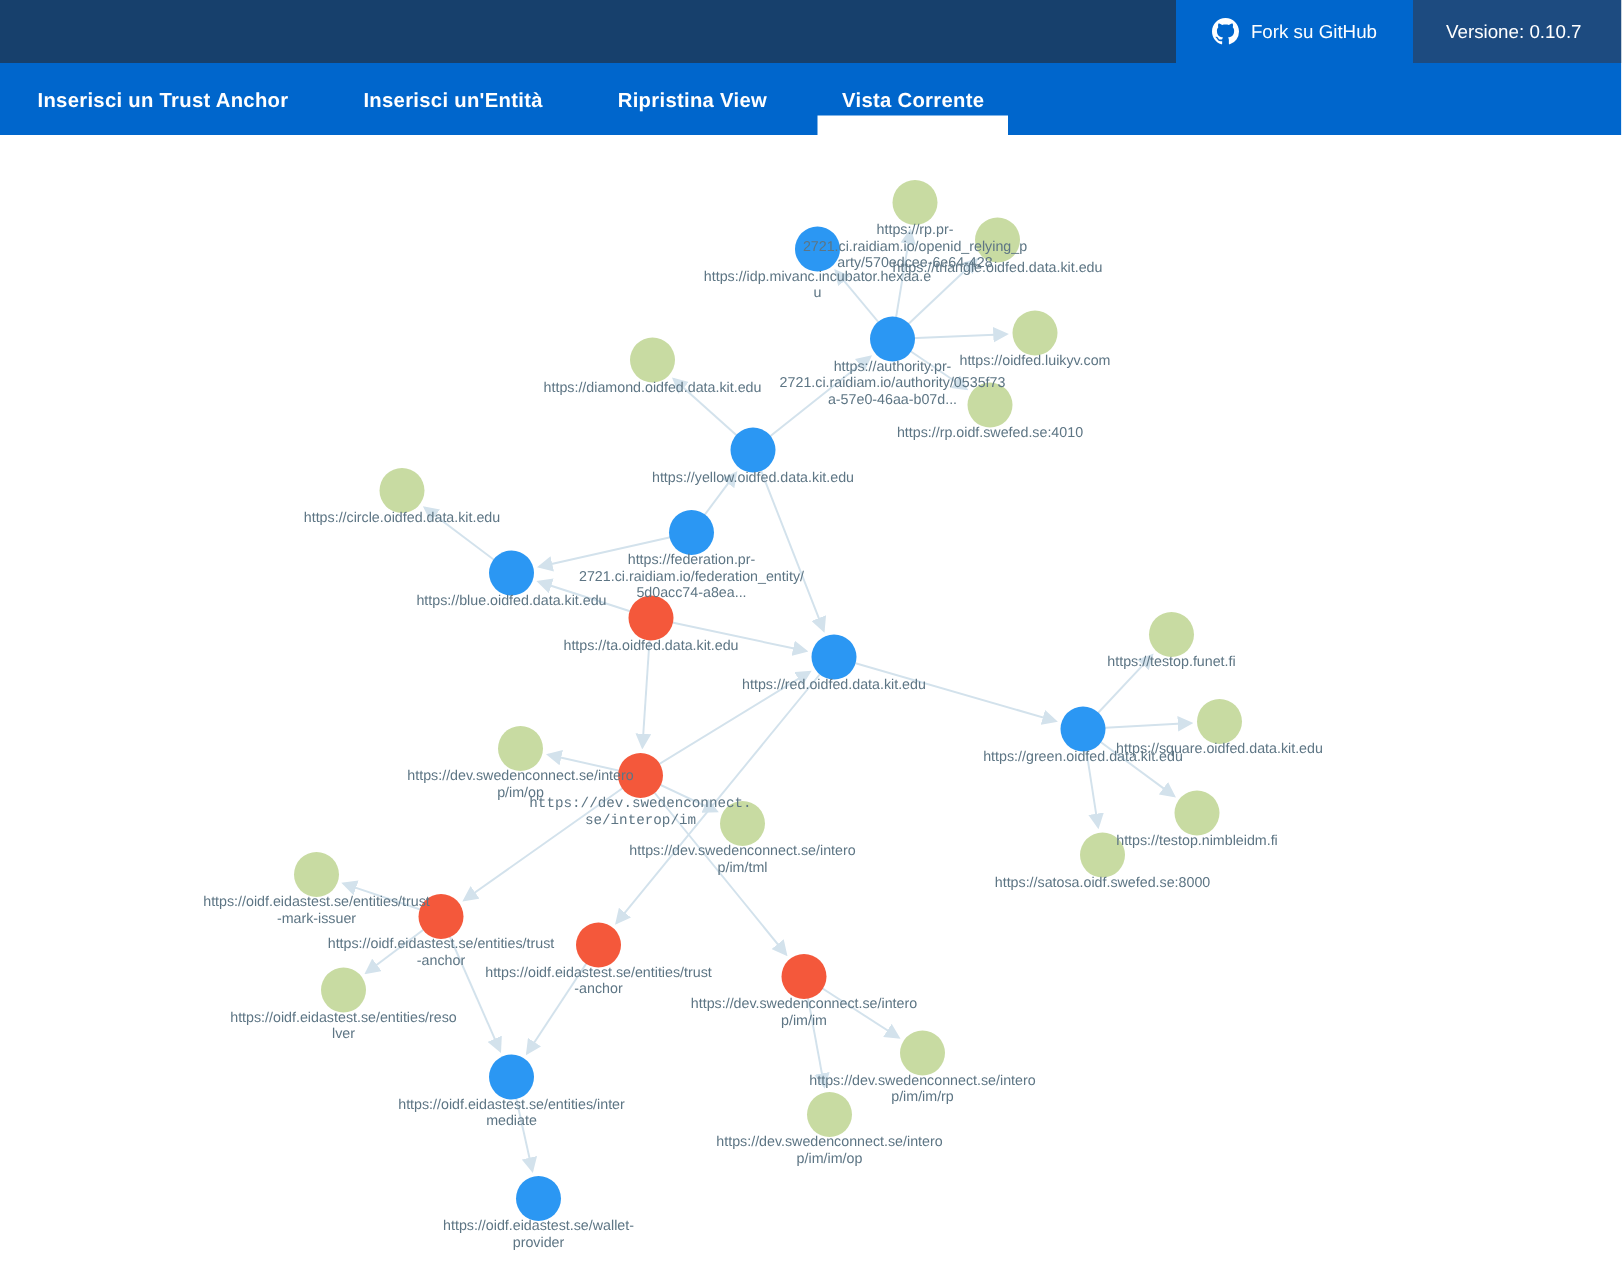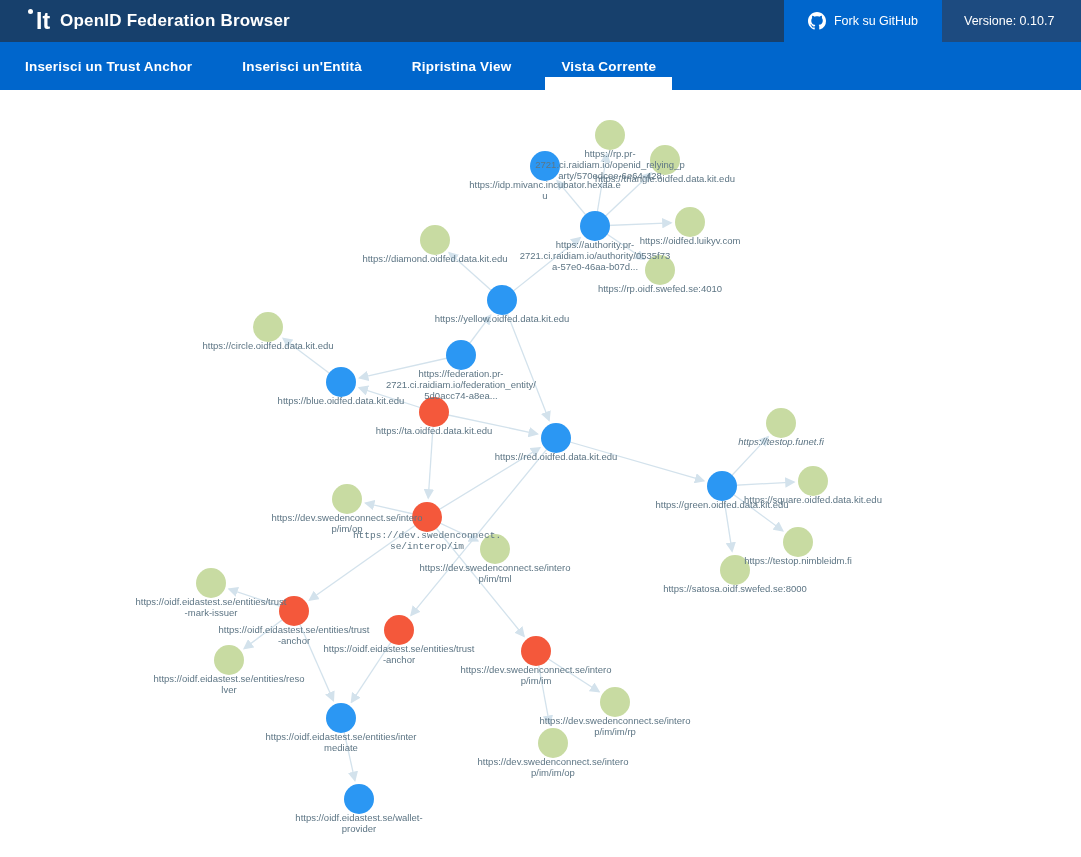--- a/index.html
+++ b/index.html
@@ -26,24 +26,20 @@
   .graph{position:relative;width:1081px;height:767px;background:#fff;}
   #graph-svg{position:absolute;left:0;top:0;}
   .node-label{position:absolute;width:152px;text-align:center;font-size:9.5px;line-height:1.18;color:#5D7584;overflow-wrap:anywhere;word-break:break-word;}
 </style>
 </head>
 <body>
 
 <div class="page">
 
   <div class="header">
-    <div class="brand">
-      <span class="logo">It</span>
-      <span class="app-title">OpenID Federation Browser</span>
-    </div>
     <div class="header-spacer"></div>
     <div class="gh-block">
       <svg width="18" height="18" viewBox="0 0 16 16">
         <path fill="#ffffff" d="M8 0C3.58 0 0 3.58 0 8c0 3.54 2.29 6.53 5.47 7.59.4.07.55-.17.55-.38 0-.19-.01-.82-.01-1.49-2.01.37-2.53-.49-2.69-.94-.09-.23-.48-.94-.82-1.13-.28-.15-.68-.52-.01-.53.63-.01 1.08.58 1.23.82.72 1.21 1.87.87 2.33.66.07-.52.28-.87.51-1.07-1.78-.2-3.64-.89-3.64-3.95 0-.87.31-1.59.82-2.15-.08-.2-.36-1.02.08-2.12 0 0 .67-.21 2.2.82.64-.18 1.32-.27 2-.27s1.36.09 2 .27c1.53-1.04 2.2-.82 2.2-.82.44 1.1.16 1.92.08 2.12.51.56.82 1.27.82 2.15 0 3.07-1.87 3.75-3.65 3.95.29.25.54.73.54 1.48 0 1.07-.01 1.93-.01 2.2 0 .21.15.46.55.38A8.01 8.01 0 0 0 16 8c0-4.42-3.58-8-8-8z"></path>
       </svg>
       <span>Fork su GitHub</span>
     </div>
     <div class="ver-block">
       <span>Versione: 0.10.7</span>
     </div>
@@ -137,21 +133,21 @@
         <div class="node-label" style="left: 519px; top: 149px; color: rgb(93, 117, 132);">https://authority.pr-2721.ci.raidiam.io/authority/0535f73a-57e0-46aa-b07d...</div>
         <div class="node-label" style="left: 614px; top: 145px; color: rgb(93, 117, 132);">https://oidfed.luikyv.com</div>
         <div class="node-label" style="left: 359px; top: 163px; color: rgb(93, 117, 132);">https://diamond.oidfed.data.kit.edu</div>
         <div class="node-label" style="left: 584px; top: 193px; color: rgb(93, 117, 132);">https://rp.oidf.swefed.se:4010</div>
         <div class="node-label" style="left: 426px; top: 223px; color: rgb(93, 117, 132);">https://yellow.oidfed.data.kit.edu</div>
         <div class="node-label" style="left: 192px; top: 250px; color: rgb(93, 117, 132);">https://circle.oidfed.data.kit.edu</div>
         <div class="node-label" style="left: 265px; top: 305px; color: rgb(93, 117, 132);">https://blue.oidfed.data.kit.edu</div>
         <div class="node-label" style="left: 385px; top: 278px; color: rgb(93, 117, 132);">https://federation.pr-2721.ci.raidiam.io/federation_entity/5d0acc74-a8ea...</div>
         <div class="node-label" style="left: 358px; top: 335px; color: rgb(93, 117, 132);">https://ta.oidfed.data.kit.edu</div>
         <div class="node-label" style="left: 480px; top: 361px; color: rgb(93, 117, 132);">https://red.oidfed.data.kit.edu</div>
-        <div class="node-label" style="left: 705px; top: 346px; color: rgb(93, 117, 132); font-style: italic;">https://testop.funet.fi</div>
+        <div class="node-label" style="left: 705px; top: 346px; color: rgb(93, 117, 132);">https://testop.funet.fi</div>
         <div class="node-label" style="left: 646px; top: 409px; color: rgb(93, 117, 132);">https://green.oidfed.data.kit.edu</div>
         <div class="node-label" style="left: 737px; top: 404px; color: rgb(93, 117, 132);">https://square.oidfed.data.kit.edu</div>
         <div class="node-label" style="left: 722px; top: 465px; color: rgb(93, 117, 132);">https://testop.nimbleidm.fi</div>
         <div class="node-label" style="left: 659px; top: 493px; color: rgb(93, 117, 132);">https://satosa.oidf.swefed.se:8000</div>
         <div class="node-label" style="left: 271px; top: 422px; color: rgb(93, 117, 132);">https://dev.swedenconnect.se/interop/im/op</div>
         <div class="node-label" style="left: 351px; top: 440px; color: rgb(93, 117, 132); font-family: Liberation Mono, monospace;">https://dev.swedenconnect.se/interop/im</div>
         <div class="node-label" style="left: 419px; top: 472px; color: rgb(93, 117, 132);">https://dev.swedenconnect.se/interop/im/tml</div>
         <div class="node-label" style="left: 135px; top: 506px; color: rgb(93, 117, 132);">https://oidf.eidastest.se/entities/trust-mark-issuer</div>
         <div class="node-label" style="left: 218px; top: 534px; color: rgb(93, 117, 132);">https://oidf.eidastest.se/entities/trust-anchor</div>
         <div class="node-label" style="left: 323px; top: 553px; color: rgb(93, 117, 132);">https://oidf.eidastest.se/entities/trust-anchor</div>

